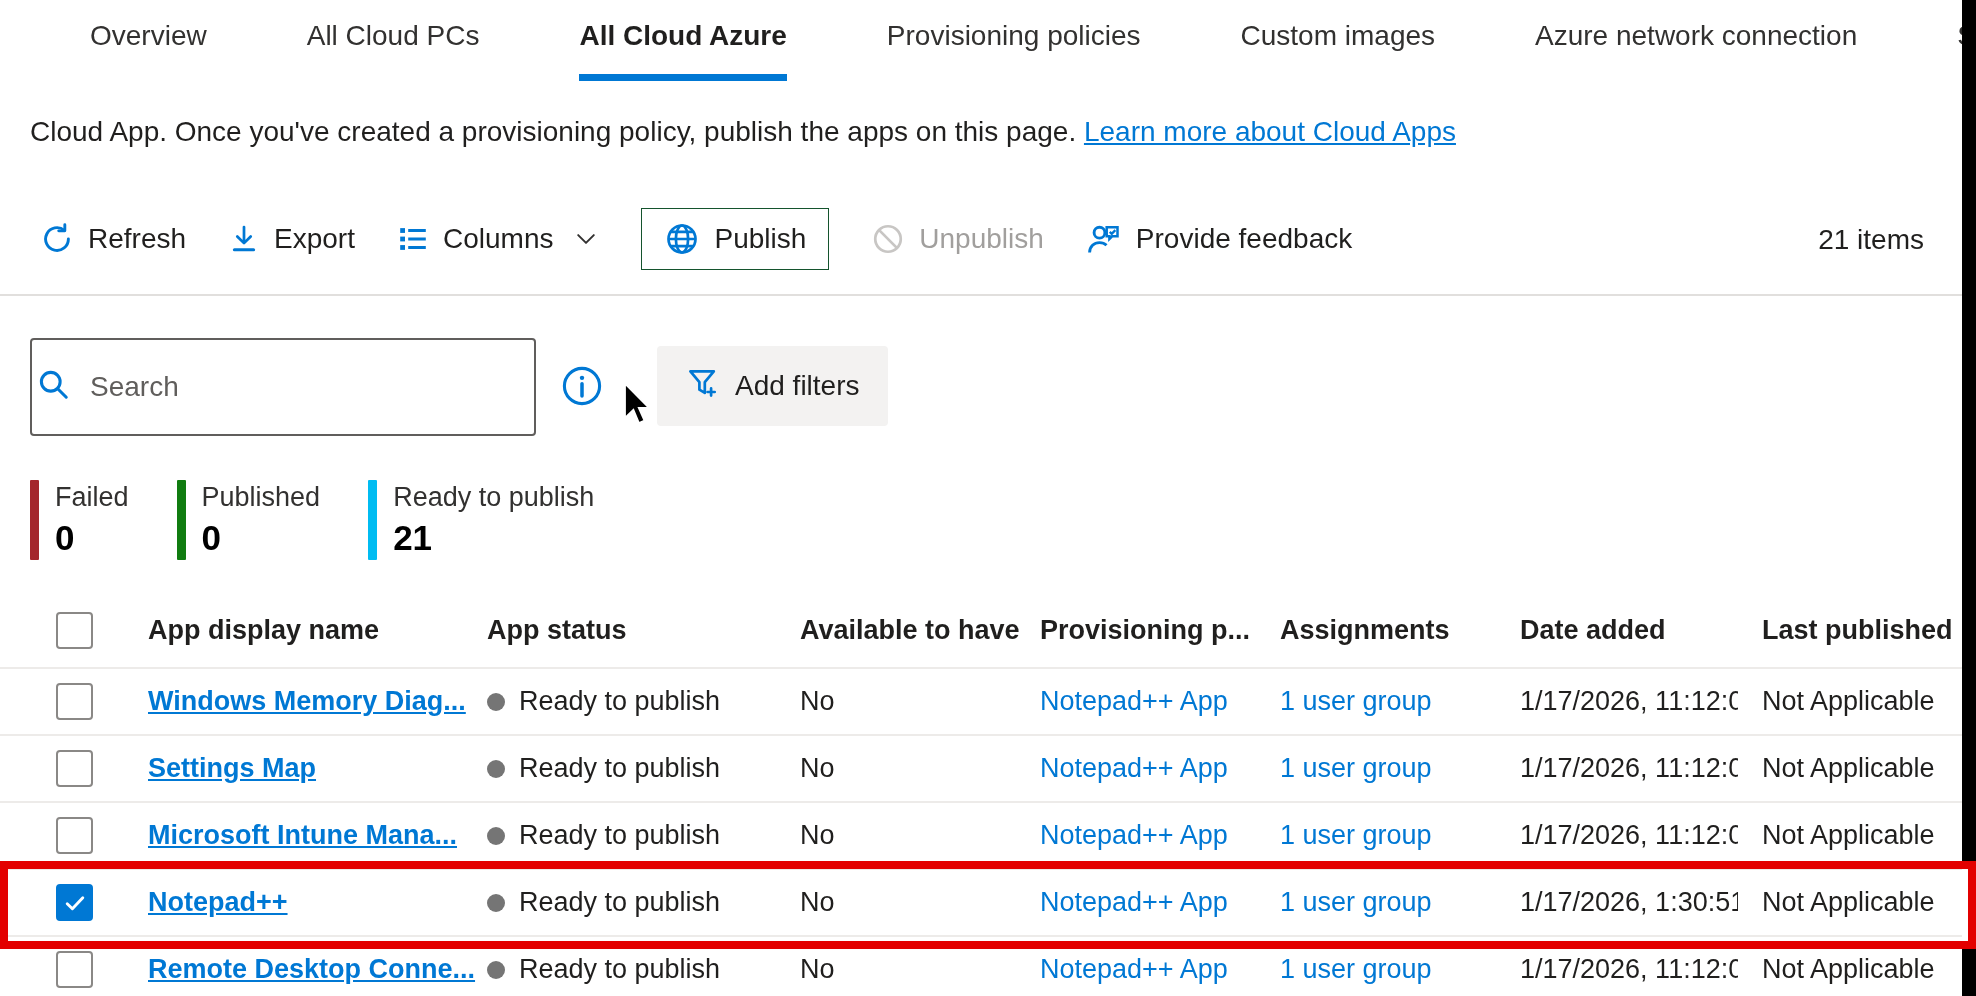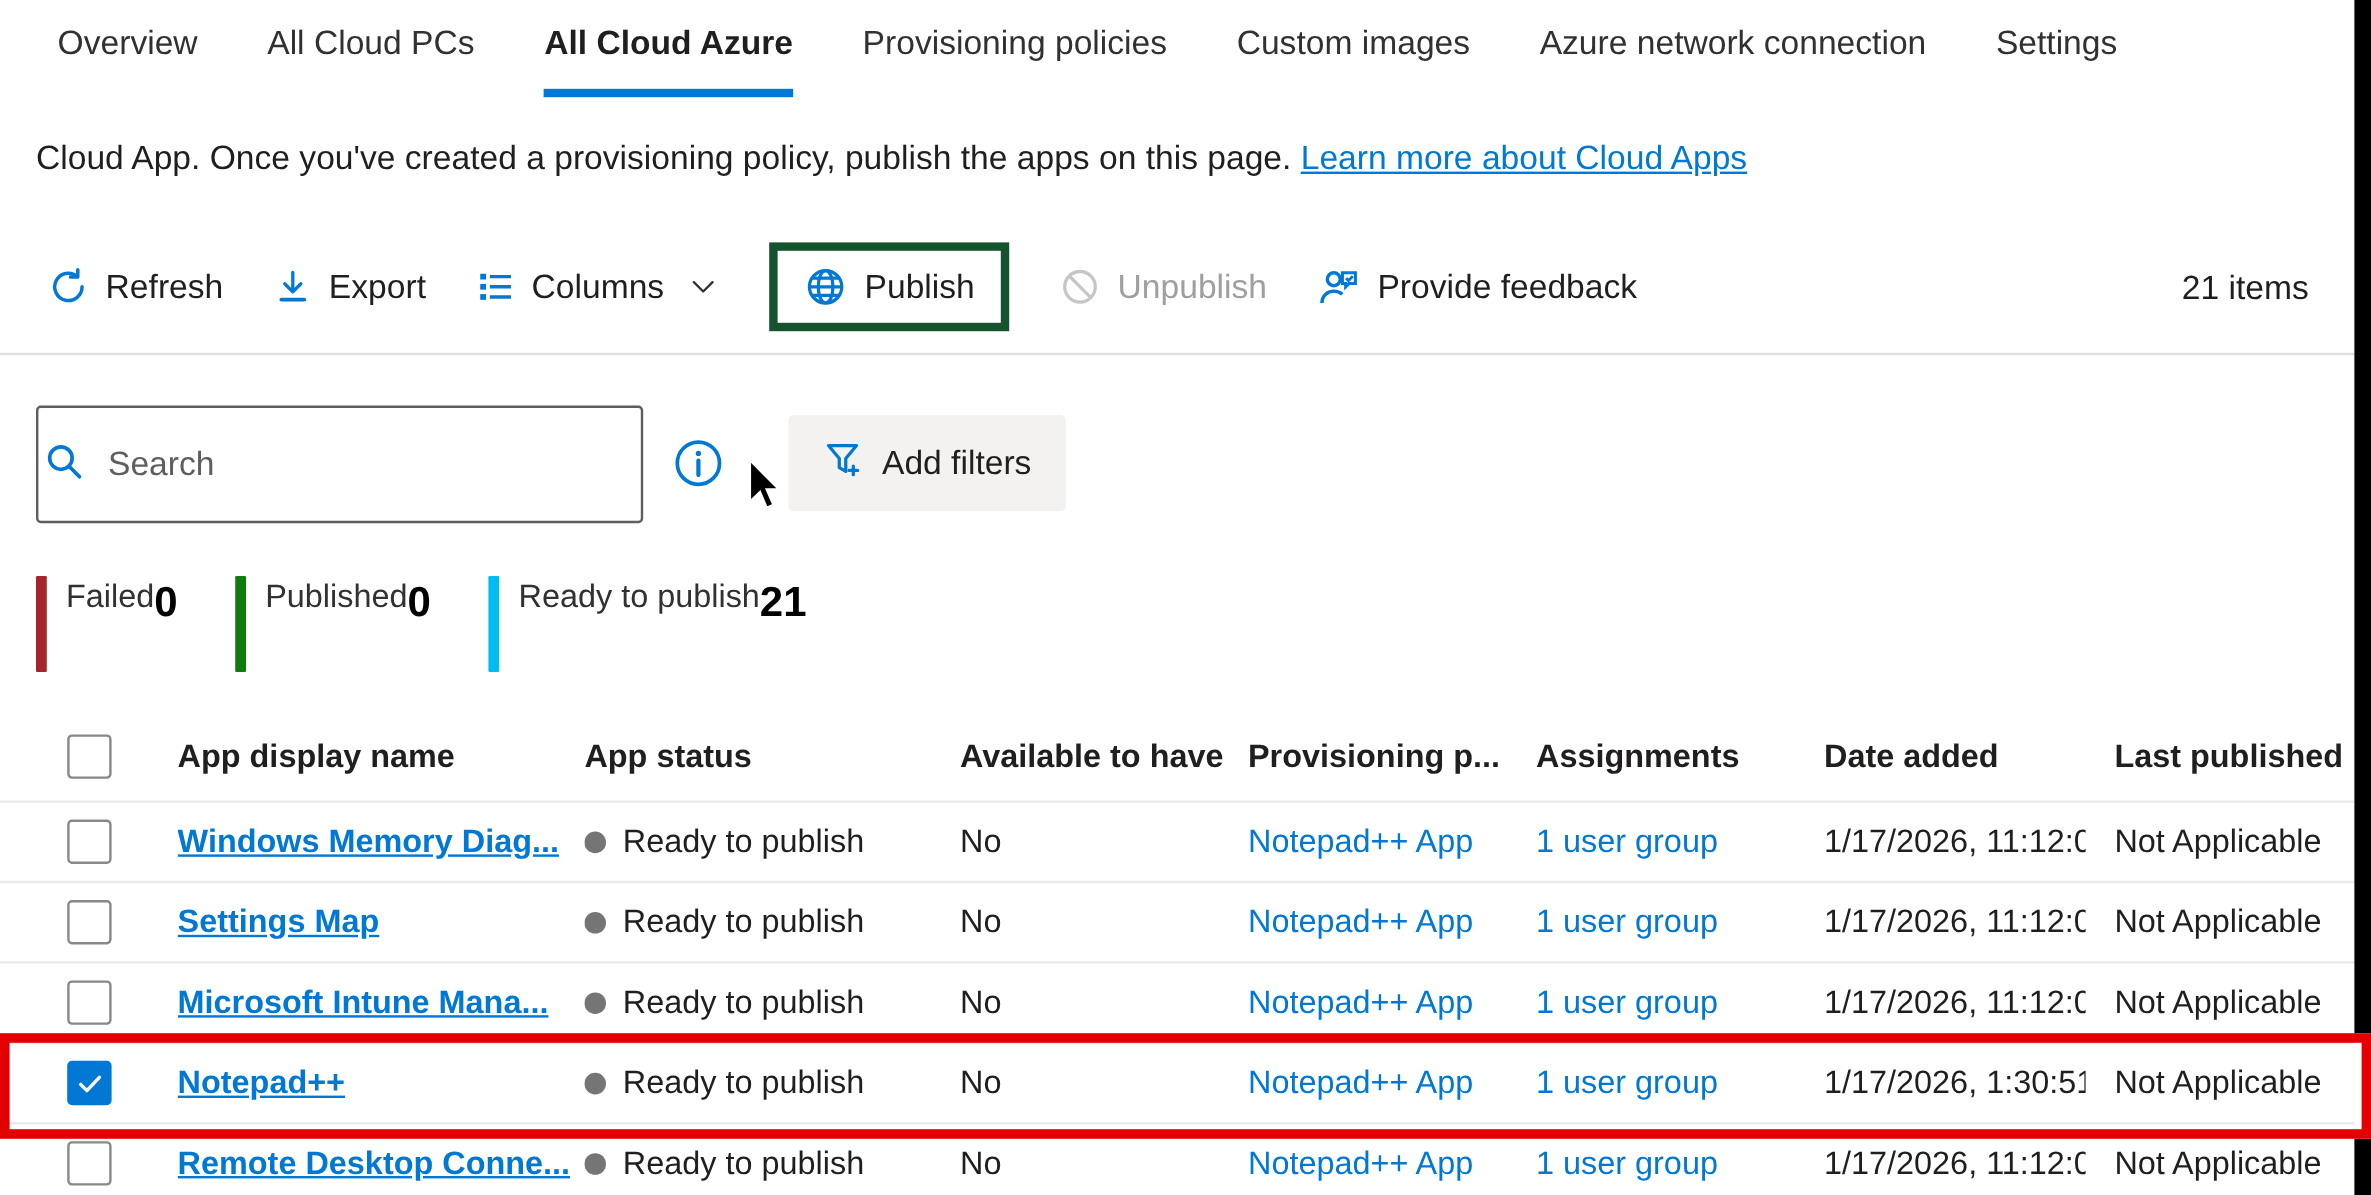--- a/index.html
+++ b/index.html
@@ -2,53 +2,53 @@
 <html><head>
 <meta charset="utf-8">
 <style>
   * { box-sizing: border-box; margin: 0; padding: 0; }
   html,body { width:1976px; height:996px; background:#fff; overflow:hidden;
               font-family:"Liberation Sans", sans-serif; color:#201f1e; position:relative; }
 
   
   .tabs { position:absolute; top:20px; left:48px; display:flex; gap:58px; }
   .tab { font-size:28px; color:#323130; padding-bottom:22px; border-bottom:7px solid transparent;
-         cursor:pointer; white-space:nowrap; }
+         cursor:pointer; white-space:nowrap;margin-left:42px; }
   .tab.active { font-weight:700; color:#201f1e; border-bottom-color:#0078d4; }
 
   
   .desc { position:absolute; top:110px; left:30px; width:1915px; font-size:28px; line-height:44px; color:#201f1e; }
   .desc a { color:#0078d4; text-decoration:underline; cursor:pointer; }
 
   
   .toolbar { position:absolute; top:196px; left:40px; height:86px; display:flex; align-items:center; gap:42px; }
   .tbtn { display:flex; align-items:center; gap:14px; font-size:28px; color:#201f1e; cursor:pointer; white-space:nowrap; }
   .tbtn svg { display:block; }
   .tbtn.disabled { color:#a19f9d; cursor:default; }
   .chev { margin-left:6px; }
-  .publish-annotation { border:7px solid #14532d; padding:12px 22px; display:flex; align-items:center; }
+  .publish-annotation { border:1px solid #14532d; padding:12px 22px; display:flex; align-items:center; }
   .items-count { position:absolute; top:224px; right:52px; font-size:28px; color:#201f1e; }
 
   .divider { position:absolute; top:294px; left:0; width:1962px; height:2px; background:#e1dfdd; }
 
   
   .search-box { position:absolute; top:338px; left:30px; width:506px; height:98px; border:2px solid #605e5c;
                 border-radius:4px; display:flex; align-items:center; padding:0 4px; gap:18px; background:#fff; }
   .search-box input { border:none; outline:none; font-size:28px; color:#201f1e; width:100%;
                       font-family:"Liberation Sans", sans-serif; background:transparent; }
   .search-box input::placeholder { color:#605e5c; opacity:1; }
   .info-icon { position:absolute; top:364px; left:560px; cursor:pointer; }
   .add-filters { position:absolute; top:346px; left:657px; height:80px; background:#f3f2f1; border-radius:4px;
                  display:flex; align-items:center; gap:14px; padding:0 28px; font-size:28px; color:#201f1e; cursor:pointer; }
 
   
   .status-row { position:absolute; top:480px; left:30px; display:flex; gap:48px; }
   .status-group { display:flex; gap:16px; }
   .status-bar { width:9px; height:80px; border-radius:1px; }
-  .status-text { display:flex; flex-direction:row; justify-content:space-between; padding:2px 0; }
+  .status-text { display:flex; flex-direction:column; justify-content:space-between; padding:2px 0; }
   .status-label { font-size:27px; color:#323130; white-space:nowrap; }
   .status-value { font-size:35px; font-weight:700; color:#000; }
 
   
   .grid { position:absolute; top:593px; left:0; width:1962px; }
   .grid-row { display:grid; grid-template-columns:148px 339px 313px 240px 240px 240px 242px 200px;
               align-items:center; height:67px; border-top:2px solid #edebe9; }
   .grid-row.header { height:74px; border-top:none; font-weight:700; }
   .grid-row.header .hcell { font-size:27px; color:#201f1e; }
   .cell { font-size:27px; color:#201f1e; white-space:nowrap; overflow:hidden; }

